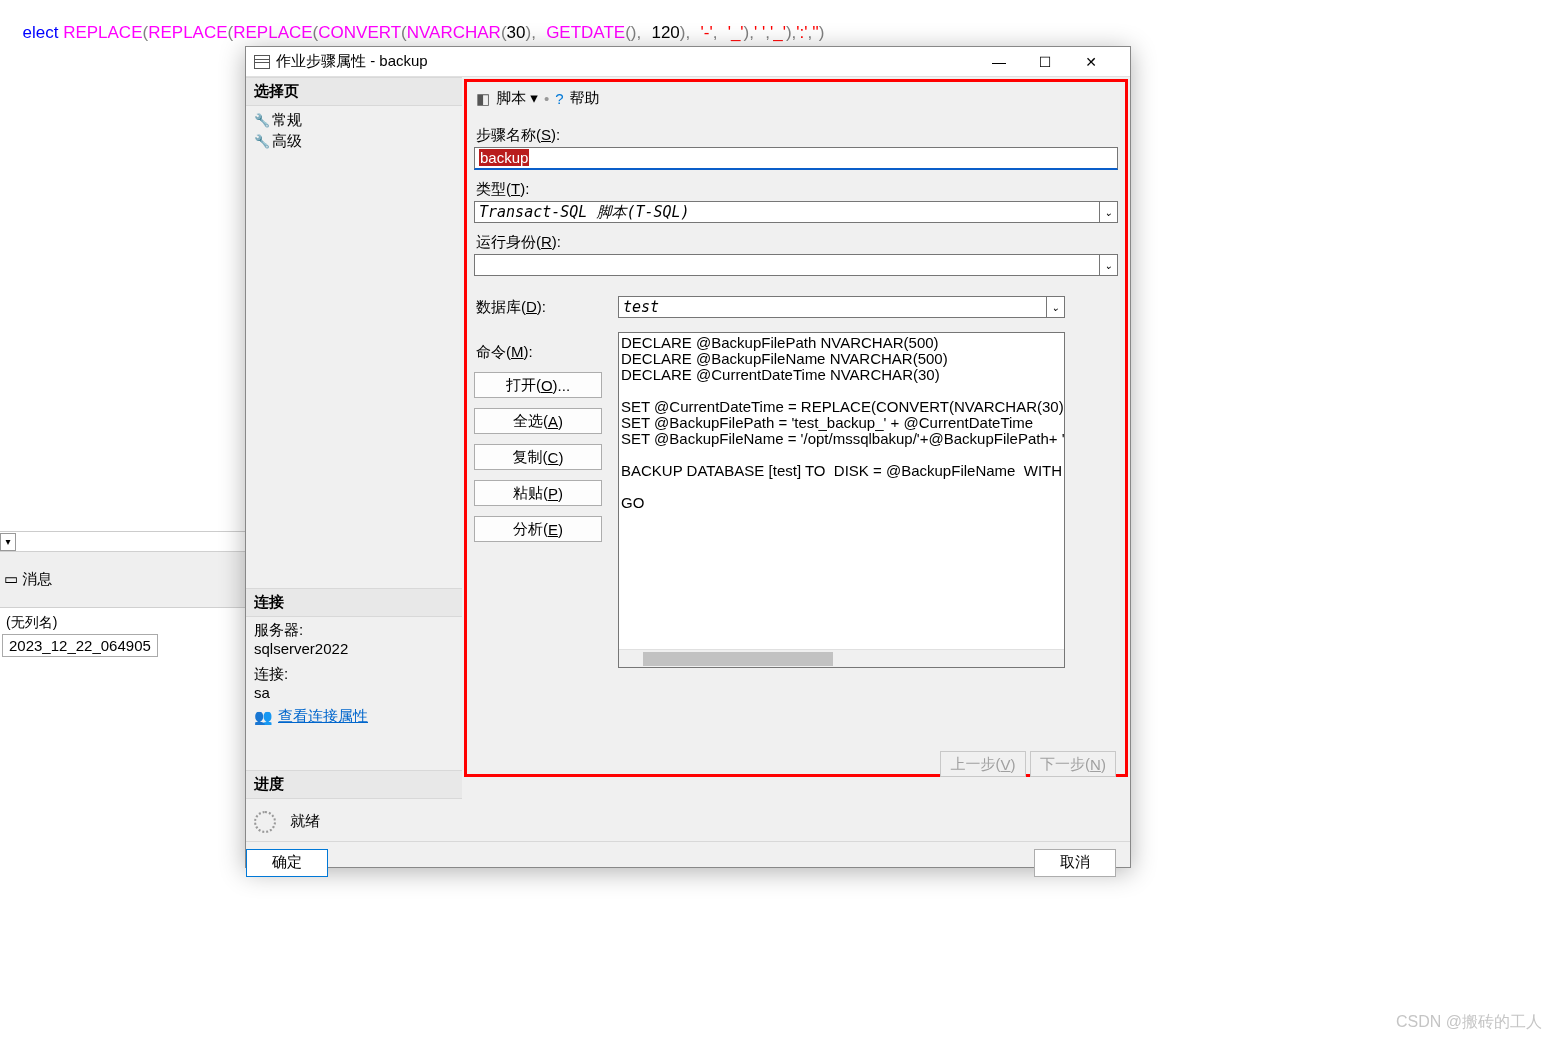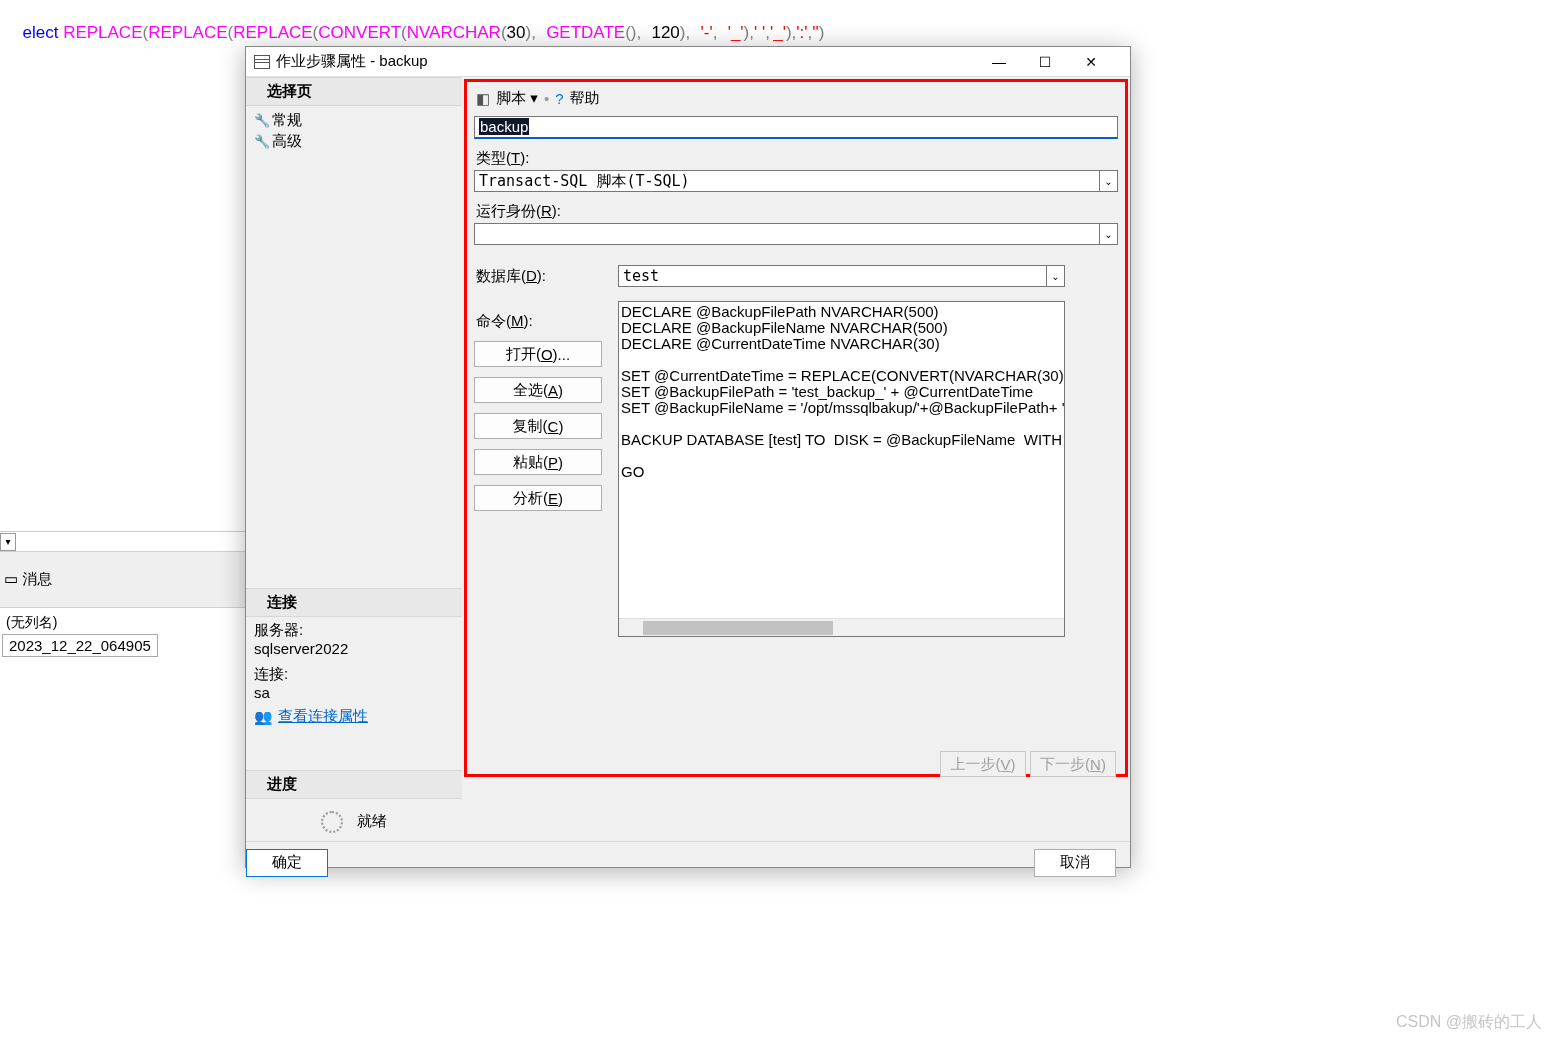--- a/index.html
+++ b/index.html
@@ -15,39 +15,39 @@
   .cell { border:1px solid #aaa; background:#fff; padding:2px 6px; display:inline-block; font-size:15px;}
   
   .dialog { position:absolute; left:245px; top:46px; width:886px; height:822px; background:#f0f0f0; border:1px solid #888; box-shadow:0 4px 24px rgba(0,0,0,0.3);}
   .titlebar { display:flex; align-items:center; height:30px; background:#fff; border-bottom:1px solid #e0e0e0; padding:0 16px 0 8px;}
   .title-icon{ width:16px; height:14px; border:1px solid #555; margin-right:6px; display:flex; flex-direction:column; justify-content:center;}
   .title-icon div{height:3px;border-top:1px solid #555;}
   .title-text{ flex:1; font-size:15px;}
   .win-btn{ width:46px; height:30px; display:flex; align-items:center; justify-content:center; font-size:14px;}
   .dlg-body{ display:flex; height:760px;}
   .left-col{ width:216px; display:flex; flex-direction:column;}
-  .sect-hdr{ background:#e8e8e8; border-top:1px solid #d8d8d8; border-bottom:1px solid #d8d8d8; font-weight:bold; padding:4px 21px; font-size:15px;}
+  .sect-hdr{ background:#e8e8e8; border-top:1px solid #d8d8d8; border-bottom:1px solid #d8d8d8; font-weight:bold; padding:4px 8px; font-size:15px;}
   .sect-body{ padding:4px 8px; font-size:15px; flex-shrink:0;}
   .page-item{ display:flex; align-items:center; padding:1px 0;}
   .wrench{ width:14px; text-align:center; margin-right:4px; color:#555; font-size:13px;}
   .spacer{ flex:1;}
   .conn-link{ color:#0066cc; text-decoration:underline;}
   .conn-row{ display:flex; align-items:center; gap:6px; margin-top:6px;}
   .conn-ico{ width:18px; font-size:15px;}
   .spin { width:22px; height:22px; border:2px dotted #999; border-radius:50%; display:inline-block; vertical-align:middle; margin-right:10px;}
   .right-col{ flex:1; background:#f0f0f0; position:relative; padding:2px;}
   .red-box{ position:absolute; left:2px; top:2px; right:2px; height:698px; border:3px solid #ff0000; pointer-events:none;}
   .toolbar{ padding:10px 12px 8px 12px; display:flex; align-items:center; gap:6px; font-size:15px;}
   .tb-ico{ color:#555;}
   .form-area{ padding:0 10px 0 10px;}
   .fld-lbl{ font-size:15px; padding:10px 2px 2px 2px;}
   .inp{ width:100%; height:22px; border:1px solid #767676; background:#fff; font-size:15px; padding:1px 4px; font-family:"SimSun",monospace;}
   .inp.focus{ border-bottom:2px solid #0a5ec9; height:23px;}
-  .sel{ background:#0f172a; color:#fff; padding:0 1px;}
-  .combo{ display:flex;}
+  .sel{ background:#b91c1c; color:#fff; padding:0 1px;}
+  .combo{ display:flex;font-style:italic;}
   .combo .inp{ flex:1;}
   .caret{ width:18px; border:1px solid #767676; border-left:none; display:flex; align-items:center; justify-content:center; background:#fff; font-size:10px;}
   .mid-grid{ display:flex; margin-top:12px;}
   .mid-left{ width:154px; padding-left:10px;}
   .mid-right{ flex:1; padding-right:4px;}
   .btn{ width:128px; height:26px; border:1px solid #adadad; background:#fdfdfd; margin-bottom:10px; font-size:15px; display:flex; align-items:center; justify-content:center;}
   .cmd-box{ width:447px; height:336px; border:1px solid #767676; background:#fff; font-family:"NSimSun","SimSun",Consolas,monospace; font-size:15px; white-space:pre; overflow:hidden; position:relative; padding:2px 0 0 2px; line-height:16px;}
   .hscroll{ position:absolute; left:0; right:0; bottom:0; height:18px; background:#f0f0f0; border-top:1px solid #e0e0e0;}
   .hthumb{ position:absolute; left:24px; top:2px; width:190px; height:14px; background:#c2c2c2;}
   .nav-row{ position:absolute; right:14px; bottom:60px; display:flex; gap:4px;}
@@ -111,36 +111,37 @@
         <div style="height:8px"></div>
         <div>连接:</div>
         <div>sa</div>
         <div class="conn-row">
           <span class="conn-ico">👥</span>
           <a class="conn-link">查看连接属性</a>
         </div>
       </div>
       <div style="height:40px"></div>
       <div class="sect-hdr">进度</div>
-      <div class="sect-body" style="padding-top:12px;text-align:center;">
+      <div class="sect-body" style="padding-top:12px;">
         <span class="spin"></span>
         <span>就绪</span>
       </div>
     </div>
 
     <div class="right-col">
       <div class="red-box"></div>
       <div class="toolbar">
         <span class="tb-ico">◧</span>
         <span><span>脚本</span> ▾</span>
         <span style="color:#999">•</span>
         <span style="color:#0078d7">?</span>
         <span>帮助</span>
       </div>
       <div class="form-area">
+        <div class="fld-lbl">步骤名称(<span class="u">S</span>):</div>
         <div class="inp focus"><span class="sel">backup</span></div>
 
         <div class="fld-lbl">类型(<span class="u">T</span>):</div>
         <div class="combo">
           <div class="inp" style="font-family:'NSimSun','SimSun',monospace">Transact-SQL 脚本(T-SQL)</div>
           <div class="caret">⌄</div>
         </div>
 
         <div class="fld-lbl">运行身份(<span class="u">R</span>):</div>
         <div class="combo">

